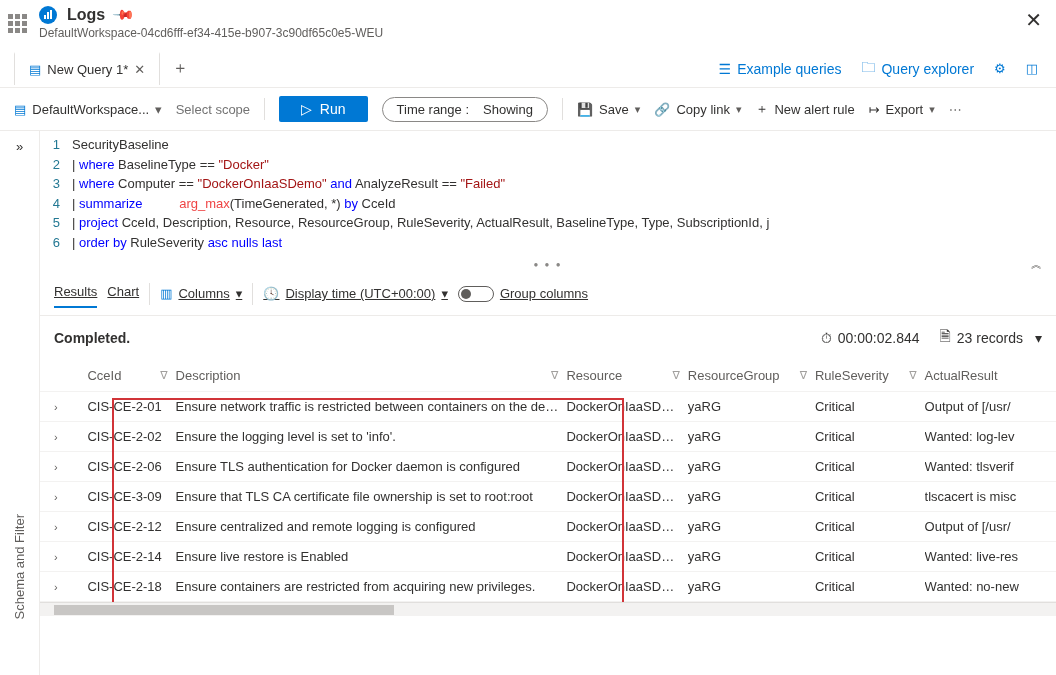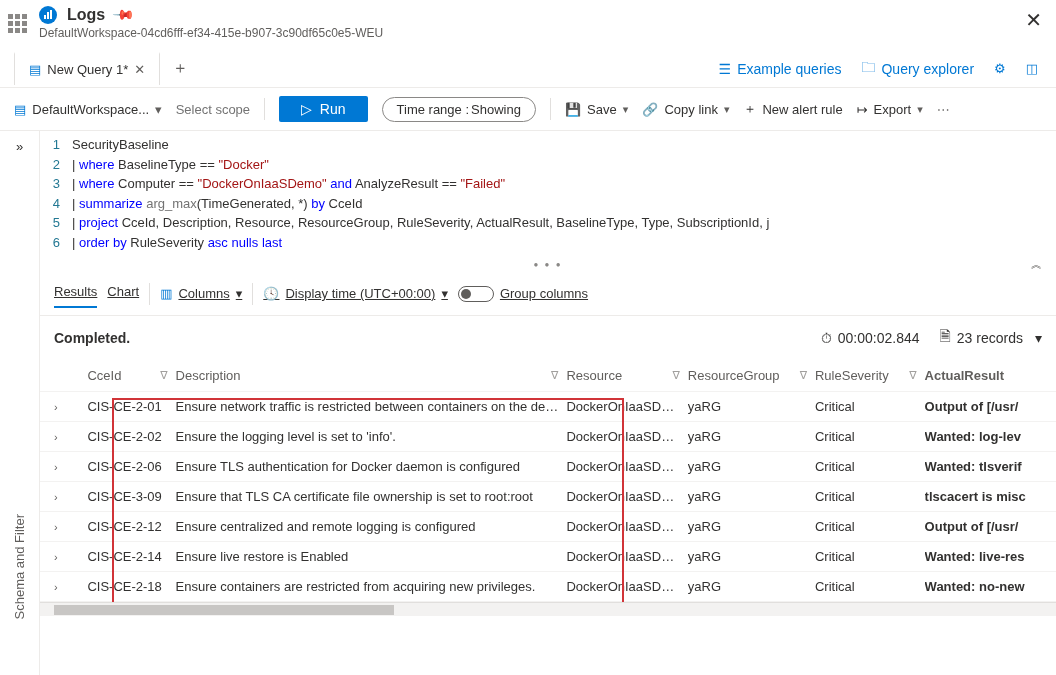--- a/index.html
+++ b/index.html
@@ -26,37 +26,37 @@
 .tabs-actions { display: flex; align-items: center; gap: 20px; padding-right: 4px; }
 .tabs-actions .act { color: #0078d4; display: flex; align-items: center; gap: 6px; cursor: pointer; font-size: 14px; }
 .tabs-actions .iconbtn { color: #0078d4; cursor: pointer; }
 
 .toolbar { display: flex; align-items: center; padding: 8px 14px; gap: 14px; border-bottom: 1px solid #edebe9; }
 .scope-select { display: flex; align-items: center; gap: 6px; color: #323130; }
 .scope-select .chev { color: #605e5c; }
 .scope-link { color: #737373; cursor: pointer; }
 .divider-v { width: 1px; height: 22px; background: #e1dfdd; }
 .run-btn { background: #0078d4; color: #fff; border: none; border-radius: 2px; padding: 5px 22px; display: flex; align-items: center; gap: 8px; font-size: 14px; cursor: pointer; }
-.pill { border: 1px solid #8a8886; border-radius: 16px; padding: 4px 14px; font-size: 13px; display: flex; align-items: center; gap: 2px; }
+.pill { border: 1px solid #8a8886; border-radius: 16px; padding: 4px 14px; font-size: 13px; display: flex; align-items: center; gap: 14px; }
 .tool-link { display: flex; align-items: center; gap: 6px; color: #323130; cursor: pointer; }
 .tool-link .chev { color: #605e5c; font-size: 11px; }
 .overflow { color: #605e5c; cursor: pointer; letter-spacing: 1px; }
 
 .main-area { display: flex; height: 548px; }
 .side-toggle { width: 40px; border-right: 1px solid #edebe9; display: flex; flex-direction: column; align-items: center; padding-top: 8px; }
 .side-toggle .chevs { font-size: 13px; color: #323130; cursor: pointer; }
 .side-label { writing-mode: vertical-rl; transform: rotate(180deg); color: #605e5c; font-size: 13px; margin-top: auto; margin-bottom: 60px; }
 
 .editor-zone { flex: 1; display: flex; flex-direction: column; overflow: hidden; }
 .code-editor { font-family: Consolas, monospace; font-size: 13px; padding: 4px 0; line-height: 1.5; white-space: pre; overflow: hidden; }
 .code-line { display: flex; }
 .ln { width: 32px; text-align: right; color: #237893; padding-right: 12px; user-select: none; }
 .kw { color: #0000ff; }
 .str { color: #a31515; }
-.fn { color: #737373; }
+.fn { color: #ef4444; margin-left: 33px; }
 
 .resize-bar { height: 16px; display: flex; align-items: center; justify-content: center; position: relative; }
 .resize-bar .up-chev { position: absolute; right: 14px; color: #605e5c; font-size: 11px; }
 .dots-h { color: #8a8886; letter-spacing: 2px; font-size: 8px; }
 
 .results-toolbar { display: flex; align-items: center; padding: 8px 14px; gap: 10px; border-bottom: 1px solid #edebe9; text-decoration: underline; }
 .rtab { padding: 4px 0 8px 0; cursor: pointer; position: relative; }
 .rtab.active { color: #323130; }
 .rtab.active::after { content: ''; position: absolute; left: 0; right: 0; bottom: -1px; height: 2px; background: #0078d4; }
 .rtool { display: flex; align-items: center; gap: 6px; cursor: pointer; color: #323130; }
@@ -71,21 +71,21 @@
 .table-wrap { flex: 1; overflow: hidden; position: relative; }
 .table { width: 100%; }
 .thead { display: flex; padding: 8px 14px 8px 14px; border-bottom: 1px solid #f3f2f1; font-size: 13px; color: #605e5c; }
 .thead .col { display: flex; align-items: center; justify-content: space-between; padding-right: 8px; }
 .col.exp { width: 34px; }
 .col.cce { width: 90px; }
 .col.desc { width: 400px; }
 .col.res { width: 124px; }
 .col.rg { width: 130px; }
 .col.sev { width: 112px; }
-.col.act { width: 120px; font-weight: bold; }
+.col.act { width: 120px; }
 .filter-ic { color: #a19f9d; font-size: 11px; }
 .tbody .row { display: flex; padding: 6px 14px; border-bottom: 1px solid #f3f2f1; font-size: 13px; align-items: center; height: 30px; }
 .tbody .row .col { padding-right: 8px; white-space: nowrap; overflow: hidden; text-overflow: ellipsis; }
 .exp-chev { color: #605e5c; font-size: 11px; cursor: pointer; }
 .highlight-box { position: absolute; border: 2px solid #d13438; pointer-events: none; }
 .scroll-stub { height: 14px; background: #f3f2f1; border-top: 1px solid #e1dfdd; position: relative; }
 .scroll-thumb { position: absolute; left: 14px; top: 2px; height: 10px; width: 340px; background: #c8c6c4; }
 </style>
 </head>
 <body>

